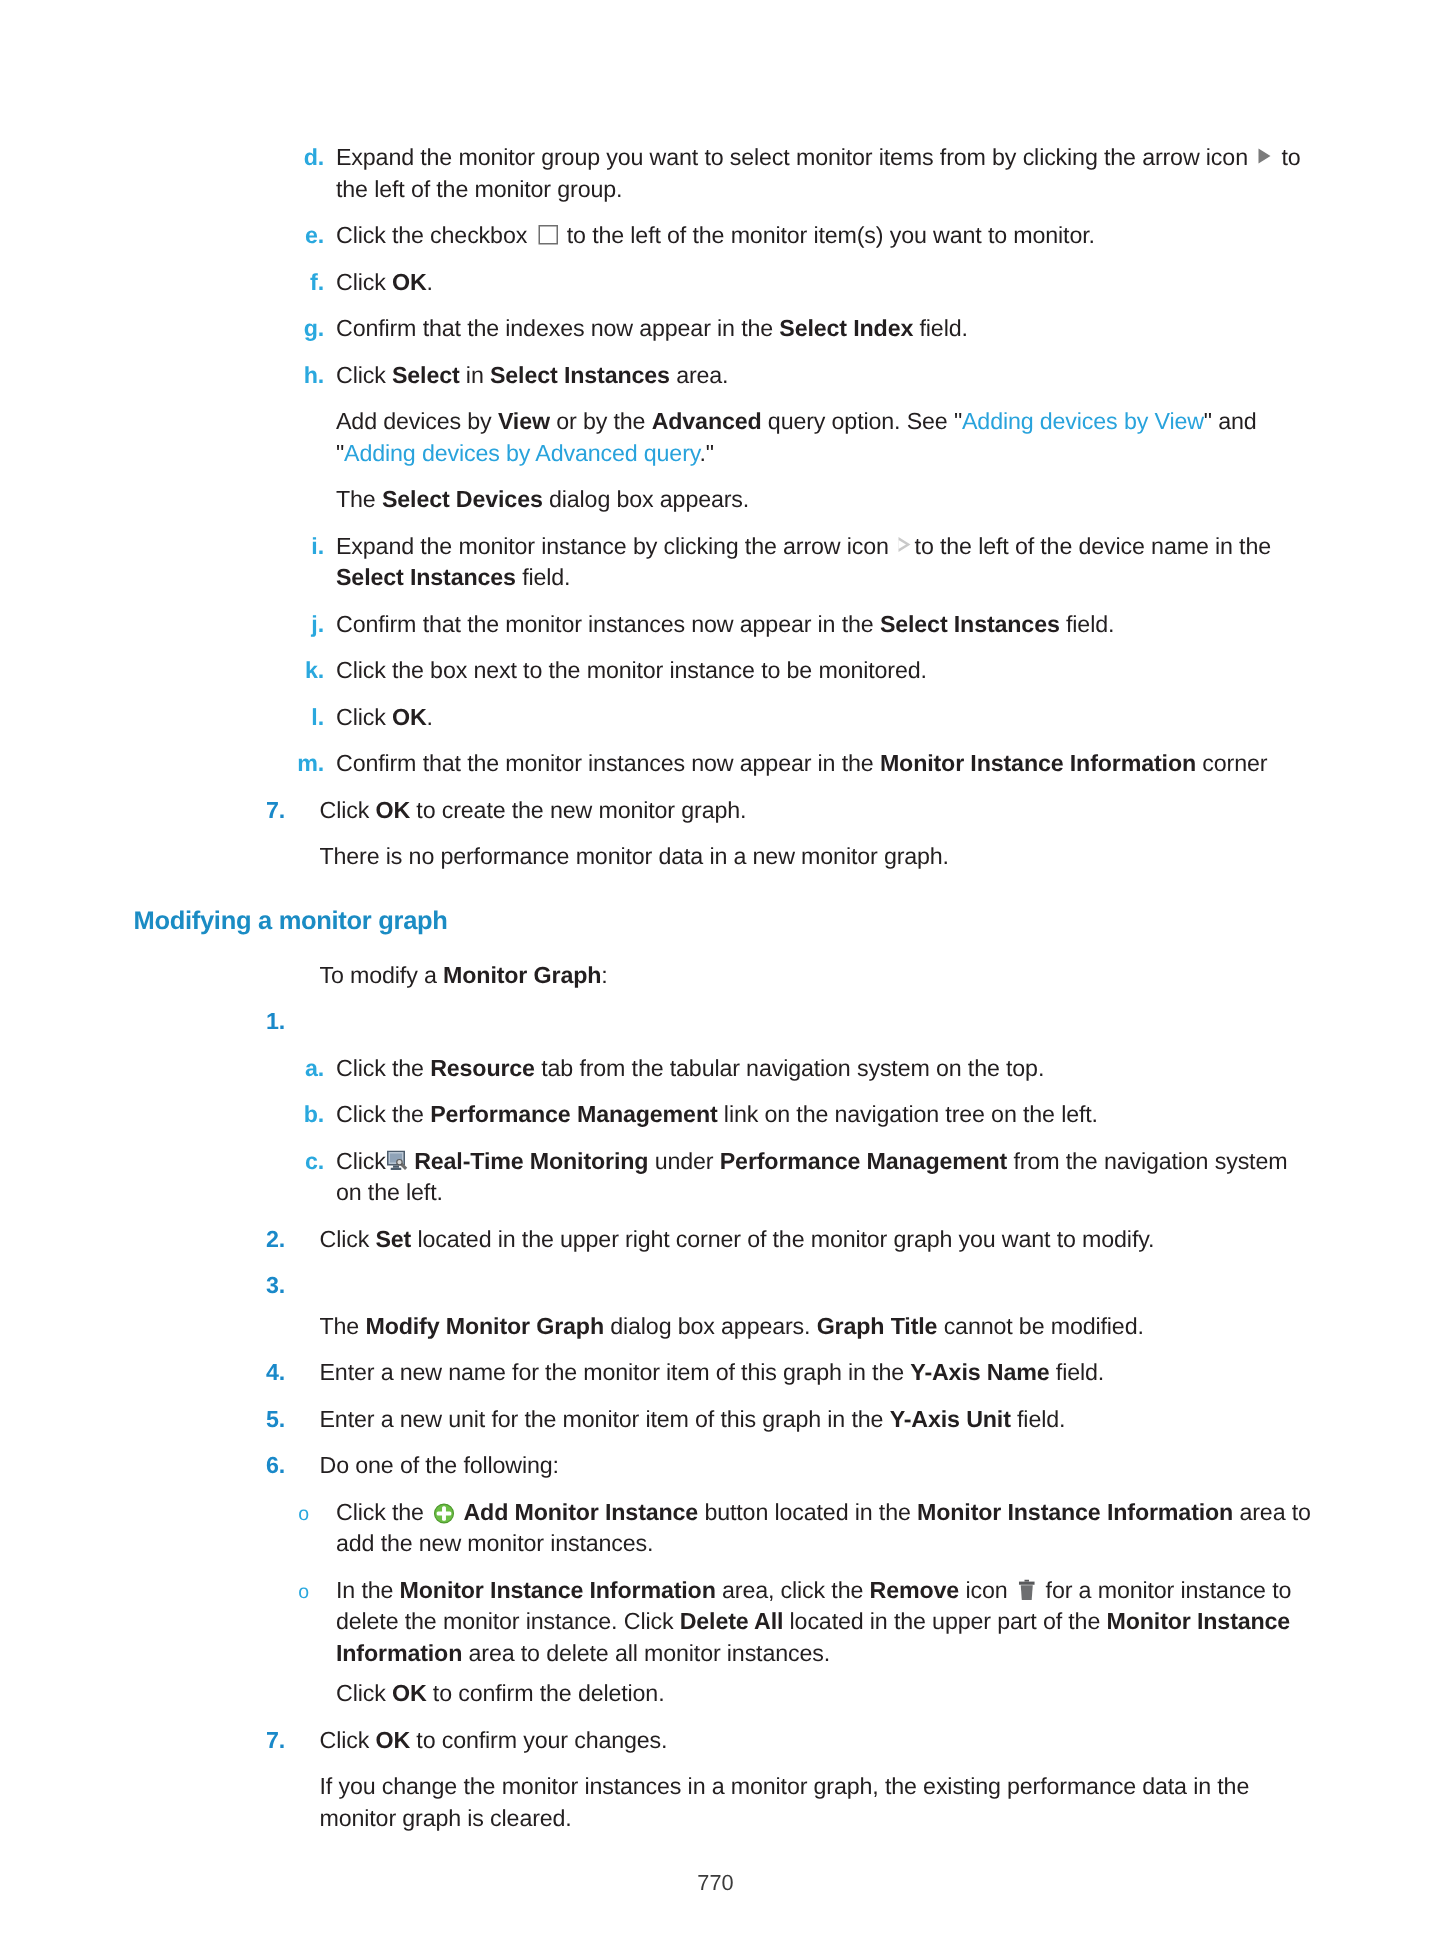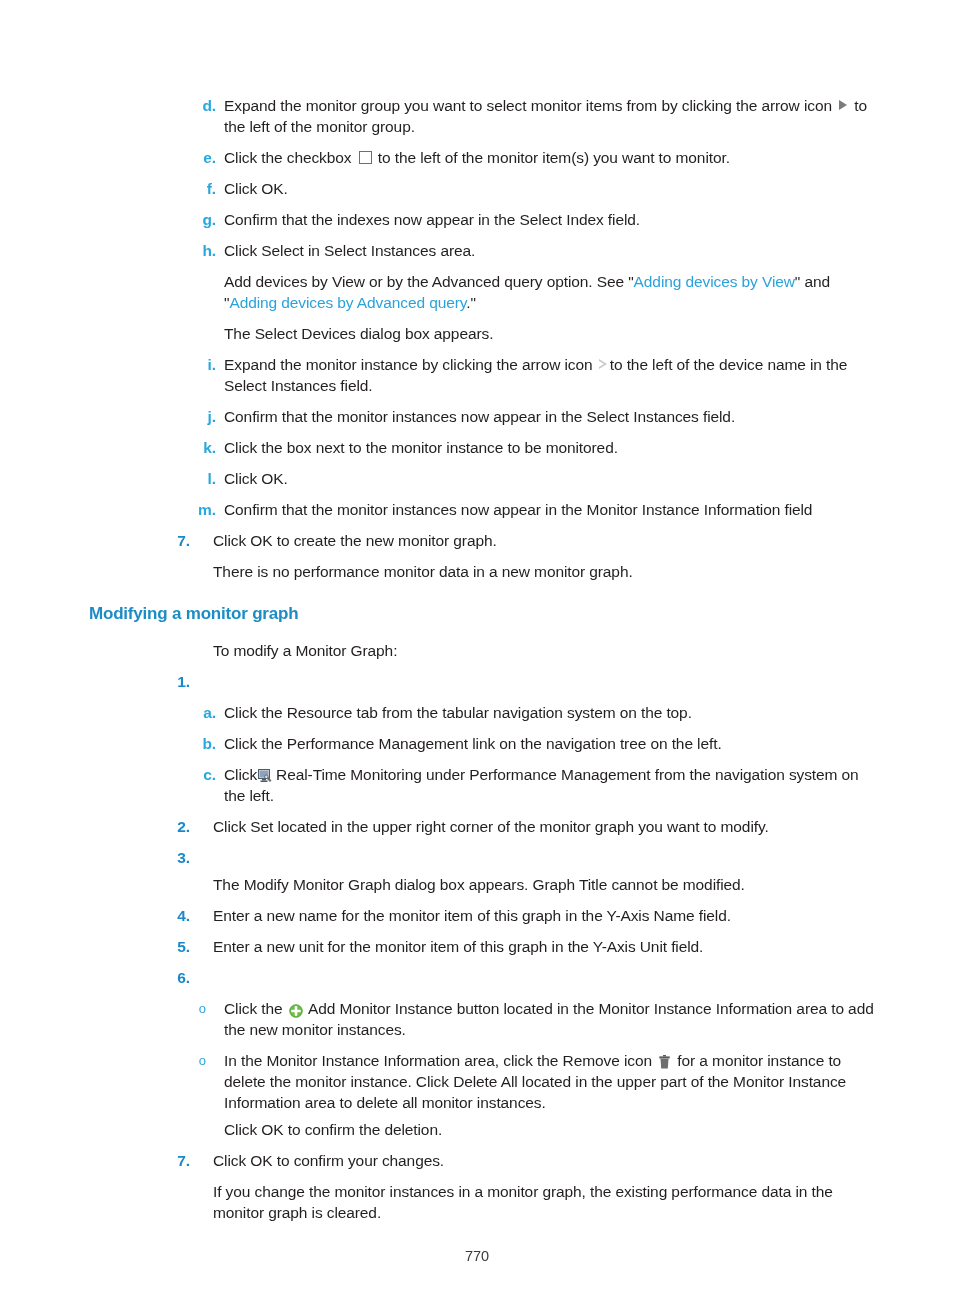--- a/index.html
+++ b/index.html
@@ -42,21 +42,21 @@
     line-height: 21px;
     letter-spacing: -0.1px;
   }
   .body-text {
     flex: 1 1 auto;
     font-size: 15.5px;
     line-height: 21px;
     letter-spacing: -0.1px;
   }
   b, .b {
-    font-weight: normal;
+    font-weight: bold;
     margin-top: 11px;
   }
   .lnk {
     color: #29a3dc;
   }
 
   
   .lvl-num .marker {
     width: 30px;
     margin-left: 160px;
@@ -253,21 +253,21 @@
       <div class="body-text"><span>Click the box next to the monitor instance to be monitored.</span></div>
     </div>
 
     <div class="row lvl-alpha">
       <div class="marker">l.</div>
       <div class="body-text"><span>Click </span><b>OK</b><span>.</span></div>
     </div>
 
     <div class="row lvl-alpha">
       <div class="marker">m.</div>
-      <div class="body-text"><span>Confirm that the monitor instances now appear in the </span><b>Monitor Instance Information</b><span> field</span></div>
+      <div class="body-text"><span>Confirm that the monitor instances now appear in the </span><b>Monitor Instance Information</b><span> corner</span></div>
     </div>
 
     <div class="row lvl-num">
       <div class="marker">7.</div>
       <div class="body-text"><span>Click </span><b>OK</b><span> to create the new monitor graph.</span></div>
     </div>
 
     <div class="para-num"><span>There is no performance monitor data in a new monitor graph.</span></div>
 
     <div class="section-heading">Modifying a monitor graph</div>
@@ -317,20 +317,21 @@
       <div class="body-text"><span>Enter a new name for the monitor item of this graph in the </span><b>Y-Axis Name</b><span> field.</span></div>
     </div>
 
     <div class="row lvl-num">
       <div class="marker">5.</div>
       <div class="body-text"><span>Enter a new unit for the monitor item of this graph in the </span><b>Y-Axis Unit</b><span> field.</span></div>
     </div>
 
     <div class="row lvl-num">
       <div class="marker">6.</div>
+      <div class="body-text"><span>Do one of the following:</span></div>
     </div>
 
     <div class="row lvl-bullet">
       <div class="marker">o</div>
       <div class="body-text"><span>Click the </span><span class="icon icon-add-green"><svg width="14" height="14" viewBox="0 0 14 14">
               <circle cx="7" cy="7" r="6.3" fill="#6cbe45" stroke="#4f9a2f" stroke-width="0.8"></circle>
               <rect x="5.7" y="2.1" width="2.6" height="9.8" rx="1" fill="#ffffff"></rect>
               <rect x="2.1" y="5.7" width="9.8" height="2.6" rx="1" fill="#ffffff"></rect>
             </svg></span><span> </span><b>Add Monitor Instance</b><span> button located in the </span><b>Monitor Instance Information</b><span> area to add the new monitor instances.</span></div>
     </div>

